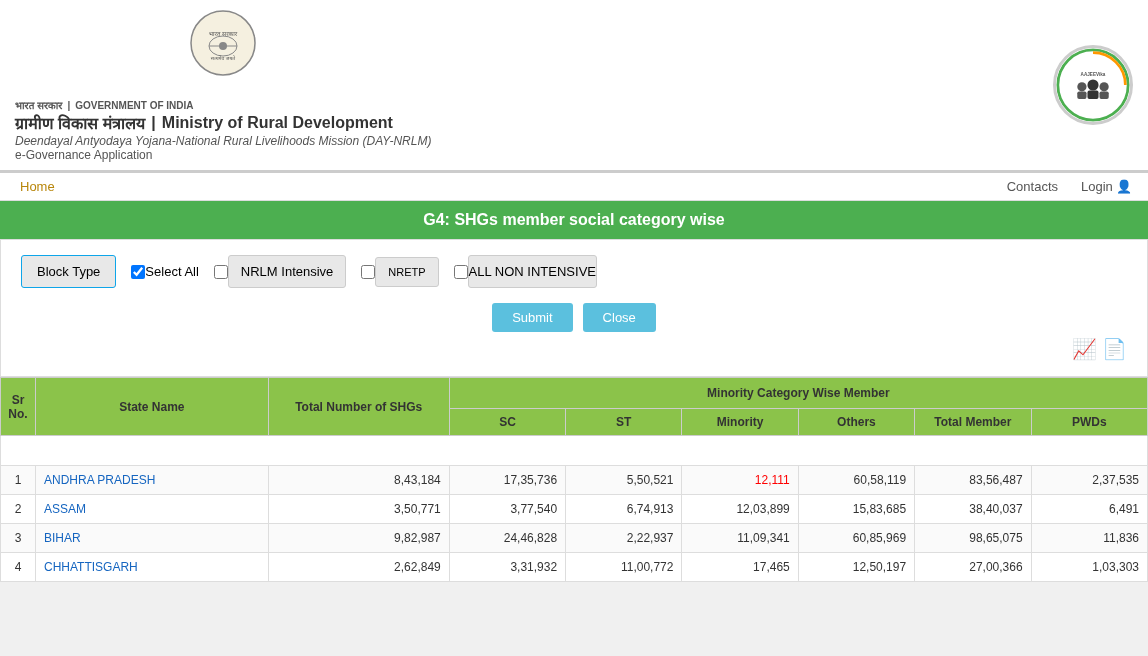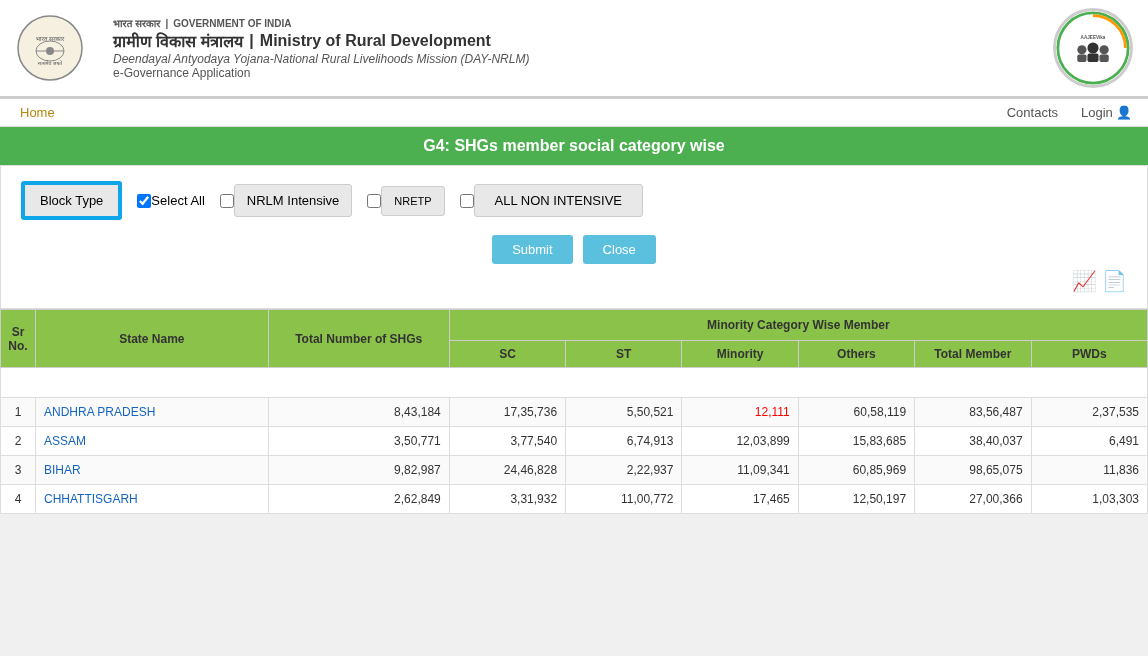--- a/index.html
+++ b/index.html
@@ -1,45 +1,45 @@
 <!DOCTYPE html>
 <html><head>
   <meta charset="utf-8">
   <style>
     * { margin: 0; padding: 0; box-sizing: border-box; }
     body { font-family: Arial, sans-serif; font-size: 13px; background: #f0f0f0; }
 
     
     .header { background: white; border-bottom: 3px solid #ccc; padding: 8px 15px; display: flex; align-items: center; justify-content: space-between; }
-    .header-left { display: flex; align-items: center; gap: 28px; }
+    .header-left { display: flex; align-items: center; gap: 20px; flex-direction: column; }
     .header-text .gov-title { font-size: 10px; color: #555; font-weight: bold; display: flex; align-items: center; gap: 5px; }
     .header-text .ministry-title { font-size: 16px; font-weight: bold; color: #333; display: flex; align-items: center; gap: 6px; }
     .header-text .scheme-name { font-style: italic; font-size: 12px; color: #555; }
     .header-text .app-type { font-size: 12px; color: #555; }
     .header-right { display: flex; align-items: center; }
 
     
     .nav { background: white; border-bottom: 1px solid #ddd; padding: 0 15px; display: flex; align-items: center; justify-content: space-between; height: 28px; }
     .nav-left { display: flex; gap: 20px; }
     .nav-link { color: #b8860b; text-decoration: none; font-size: 13px; padding: 10px 5px; }
     .nav-right { display: flex; align-items: center; gap: 15px; }
     .nav-right-link { color: #555; text-decoration: none; font-size: 13px; margin-left: 8px; }
 
     
     .page-title { background: #4caf50; color: white; text-align: center; padding: 10px; font-size: 16px; font-weight: bold; margin: 0; }
 
     
     .filter-section { background: white; border: 1px solid #ddd; margin: 0; padding: 15px 20px; }
     .filter-row { display: flex; align-items: center; gap: 15px; flex-wrap: wrap; }
-    .block-type-btn { background: #e8e8e8; border: 4px solid #0ea5e9; padding: 8px 15px; border-radius: 3px; font-size: 13px; cursor: pointer; }
+    .block-type-btn { background: #e8e8e8; border: 1px solid #0ea5e9; padding: 8px 15px; border-radius: 3px; font-size: 13px; cursor: pointer; }
     .checkbox-group { display: flex; align-items: center; gap: 0; }
     .checkbox-label { font-size: 13px; }
     .intensive-btn { background: #e8e8e8; border: 1px solid #ccc; padding: 8px 12px; border-radius: 3px; font-size: 13px; }
     .nretp-btn { background: #e8e8e8; border: 1px solid #ccc; padding: 8px 12px; border-radius: 3px; font-size: 11px; }
-    .non-intensive-btn { background: #e8e8e8; border: 1px solid #ccc; padding: 8px 20px; border-radius: 3px; font-size: 13px; }
+    .non-intensive-btn { background: #e8e8e8; border: 1px solid #ccc; padding: 8px 0; border-radius: 3px; font-size: 13px; }
     .submit-row { display: flex; justify-content: center; gap: 10px; margin-top: 15px; }
     .submit-btn { background: #5bc0de; color: white; border: none; padding: 7px 20px; border-radius: 3px; cursor: pointer; font-size: 13px; }
     .close-btn { background: #5bc0de; color: white; border: none; padding: 7px 20px; border-radius: 3px; cursor: pointer; font-size: 13px; }
     .export-icons { display: flex; justify-content: flex-end; gap: 5px; margin-top: 5px; }
     .excel-icon { color: green; font-size: 20px; cursor: pointer; }
     .pdf-icon { color: red; font-size: 20px; cursor: pointer; }
 
     
     .table-container { background: white; margin: 0; overflow-x: auto; }
     table { width: 100%; border-collapse: collapse; }

